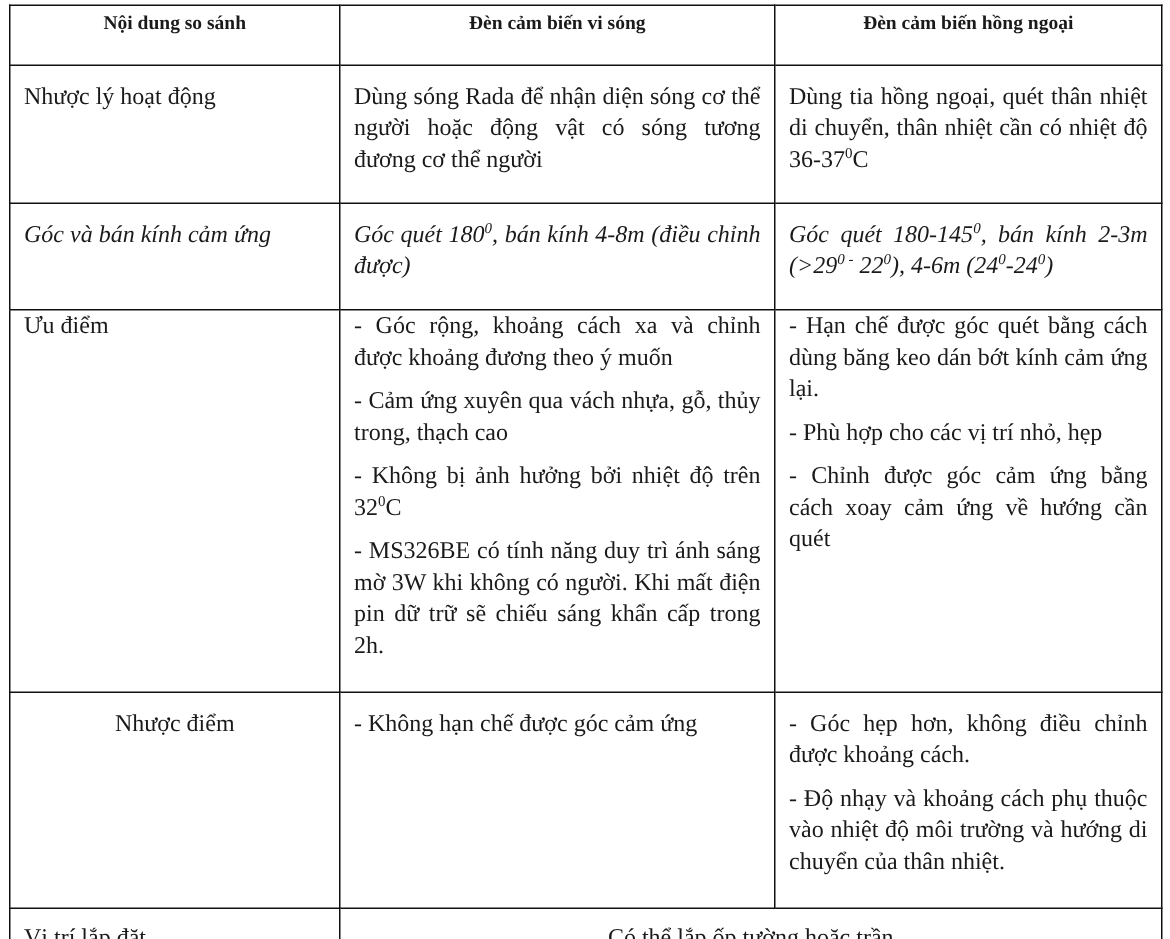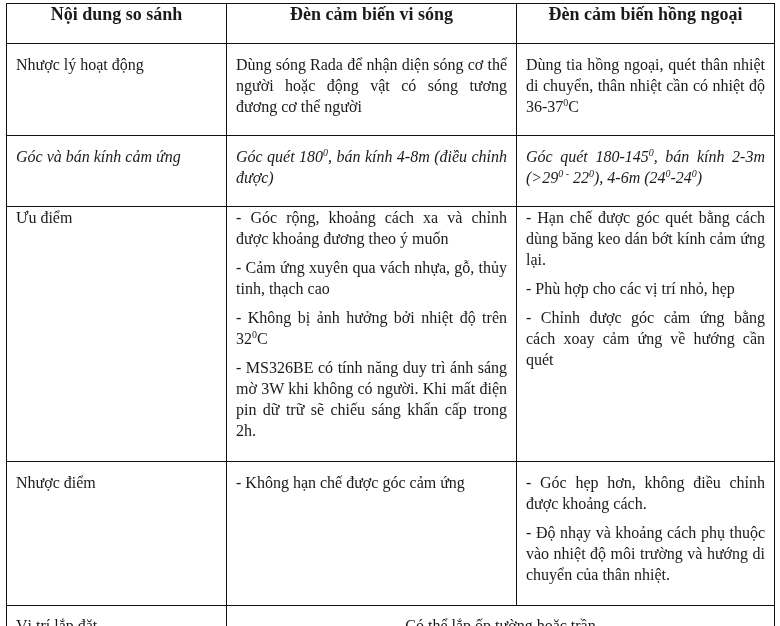--- a/index.html
+++ b/index.html
@@ -32,26 +32,26 @@
     }
     col.c1 { width: 220px; }
     col.c2 { width: 290px; }
     col.c3 { width: 258px; }
 
     thead th {
       font-weight: bold;
       text-align: center;
       vertical-align: middle;
       height: 39px;
-      font-size: 18px;
+      font-size: 13px;
     }
     tr.r1 td { height: 81px; padding-top: 10px; }
     tr.r2 td { height: 60px; padding-top: 10px; font-style: italic; }
     tr.r3 td { height: 254px; }
-    tr.r4 td { height: 133px; padding-top: 10px; }
+    tr.r4 td { height: 133px; padding-top: 10px; text-align: center; }
     tr.r5 td { height: 39px; vertical-align: middle; }
 
     td.label { text-align: left; padding-left: 9px; }
     td.just { text-align: justify; }
     td.merged { text-align: center; }
 
     p.item {
       margin: 0 0 8px 0;
       text-align: justify;
     }
@@ -93,21 +93,21 @@
       </td>
       <td class="just">
         <p class="item"><span>Góc quét 180-145</span><sup>0</sup><span>, bán kính 2-3m (&gt;29</span><sup>0 -</sup><span> 22</span><sup>0</sup><span>), 4-6m (24</span><sup>0</sup><span>-24</span><sup>0</sup><span>)</span></p>
       </td>
     </tr>
 
     <tr class="r3">
       <td class="label">Ưu điểm</td>
       <td class="just">
         <p class="item">- Góc rộng, khoảng cách xa và chỉnh được khoảng đương theo ý muốn</p>
-        <p class="item">- Cảm ứng xuyên qua vách nhựa, gỗ, thủy tinh, thạch cao</p>
+        <p class="item">- Cảm ứng xuyên qua vách nhựa, gỗ, thủy trong, thạch cao</p>
         <p class="item"><span>- Không bị ảnh hưởng bởi nhiệt độ trên 32</span><sup>0</sup><span>C</span></p>
         <p class="item">- MS326BE có tính năng duy trì ánh sáng mờ 3W khi không có người. Khi mất điện pin dữ trữ sẽ chiếu sáng khẩn cấp trong 2h.</p>
       </td>
       <td class="just">
         <p class="item">- Hạn chế được góc quét bằng cách dùng băng keo dán bớt kính cảm ứng lại.</p>
         <p class="item">- Phù hợp cho các vị trí nhỏ, hẹp</p>
         <p class="item">- Chỉnh được góc cảm ứng bằng cách xoay cảm ứng về hướng cần quét</p>
       </td>
     </tr>
 

